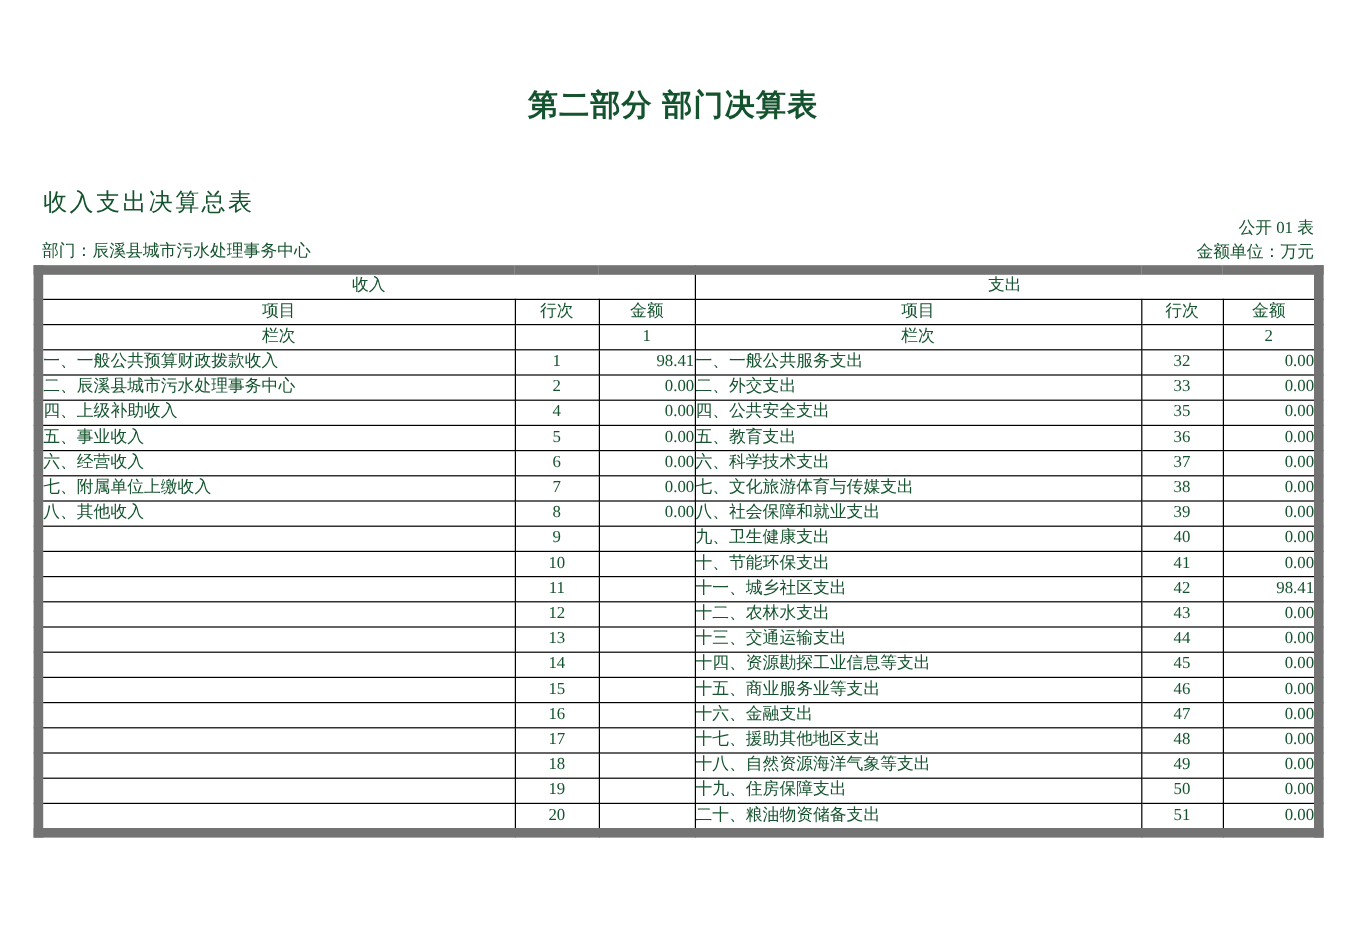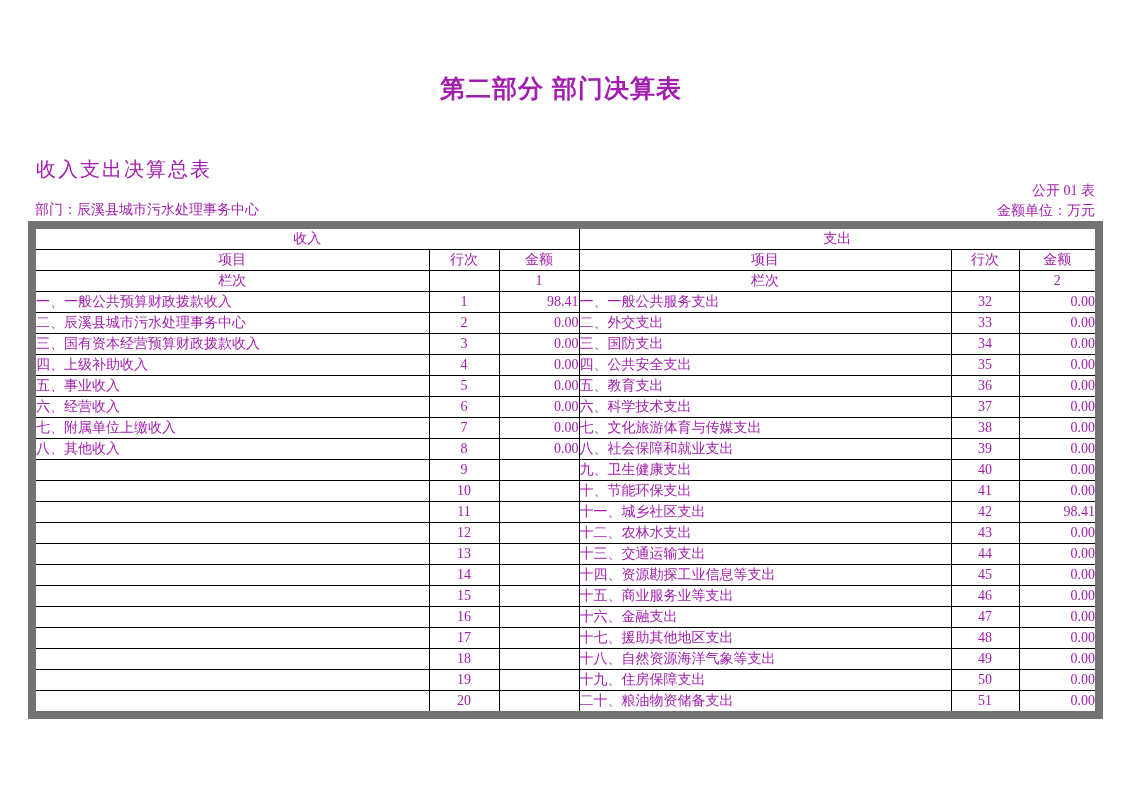--- a/index.html
+++ b/index.html
@@ -1,16 +1,16 @@
 <!DOCTYPE html>
 <html><head>
 <meta charset="utf-8">
 <style>
   html,body{margin:0;padding:0;background:#fff;}
-  .page{position:relative;width:1122px;height:793px;background:#fff;color:#a21caf;
+  .page{position:relative;width:1122px;height:793px;background:#fff;color:#14532d;
         font-family:"Liberation Serif","DejaVu Serif",serif;overflow:hidden;}
   .part-title{position:absolute;top:73px;left:0;width:100%;text-align:center;
         font-family:"Liberation Sans","DejaVu Sans",sans-serif;
         font-size:25px;font-weight:bold;letter-spacing:1px;line-height:30px;}
   .table-title{position:absolute;top:157px;left:0;width:100%;text-align:left;
         font-size:20px;letter-spacing:2px;line-height:25px;margin-left:36px;}
   .meta{position:absolute;top:182px;left:28px;width:1067px;font-size:14px;line-height:17px;}
   .code-line{text-align:right;}
   .unit-line{display:flex;justify-content:space-between;margin-top:3px;}
   .dept{padding-left:7px;font-family:Liberation Mono, monospace;}
@@ -82,28 +82,20 @@
         </tr>
         <tr>
           <td class="item">二、辰溪县城市污水处理事务中心</td>
           <td class="rowno">2</td>
           <td class="amount">0.00</td>
           <td class="item">二、外交支出</td>
           <td class="rowno">33</td>
           <td class="amount">0.00</td>
         </tr>
         <tr>
-          <td class="item">三、国有资本经营预算财政拨款收入</td>
-          <td class="rowno">3</td>
-          <td class="amount">0.00</td>
-          <td class="item">三、国防支出</td>
-          <td class="rowno">34</td>
-          <td class="amount">0.00</td>
-        </tr>
-        <tr>
           <td class="item">四、上级补助收入</td>
           <td class="rowno">4</td>
           <td class="amount">0.00</td>
           <td class="item">四、公共安全支出</td>
           <td class="rowno">35</td>
           <td class="amount">0.00</td>
         </tr>
         <tr>
           <td class="item">五、事业收入</td>
           <td class="rowno">5</td>

